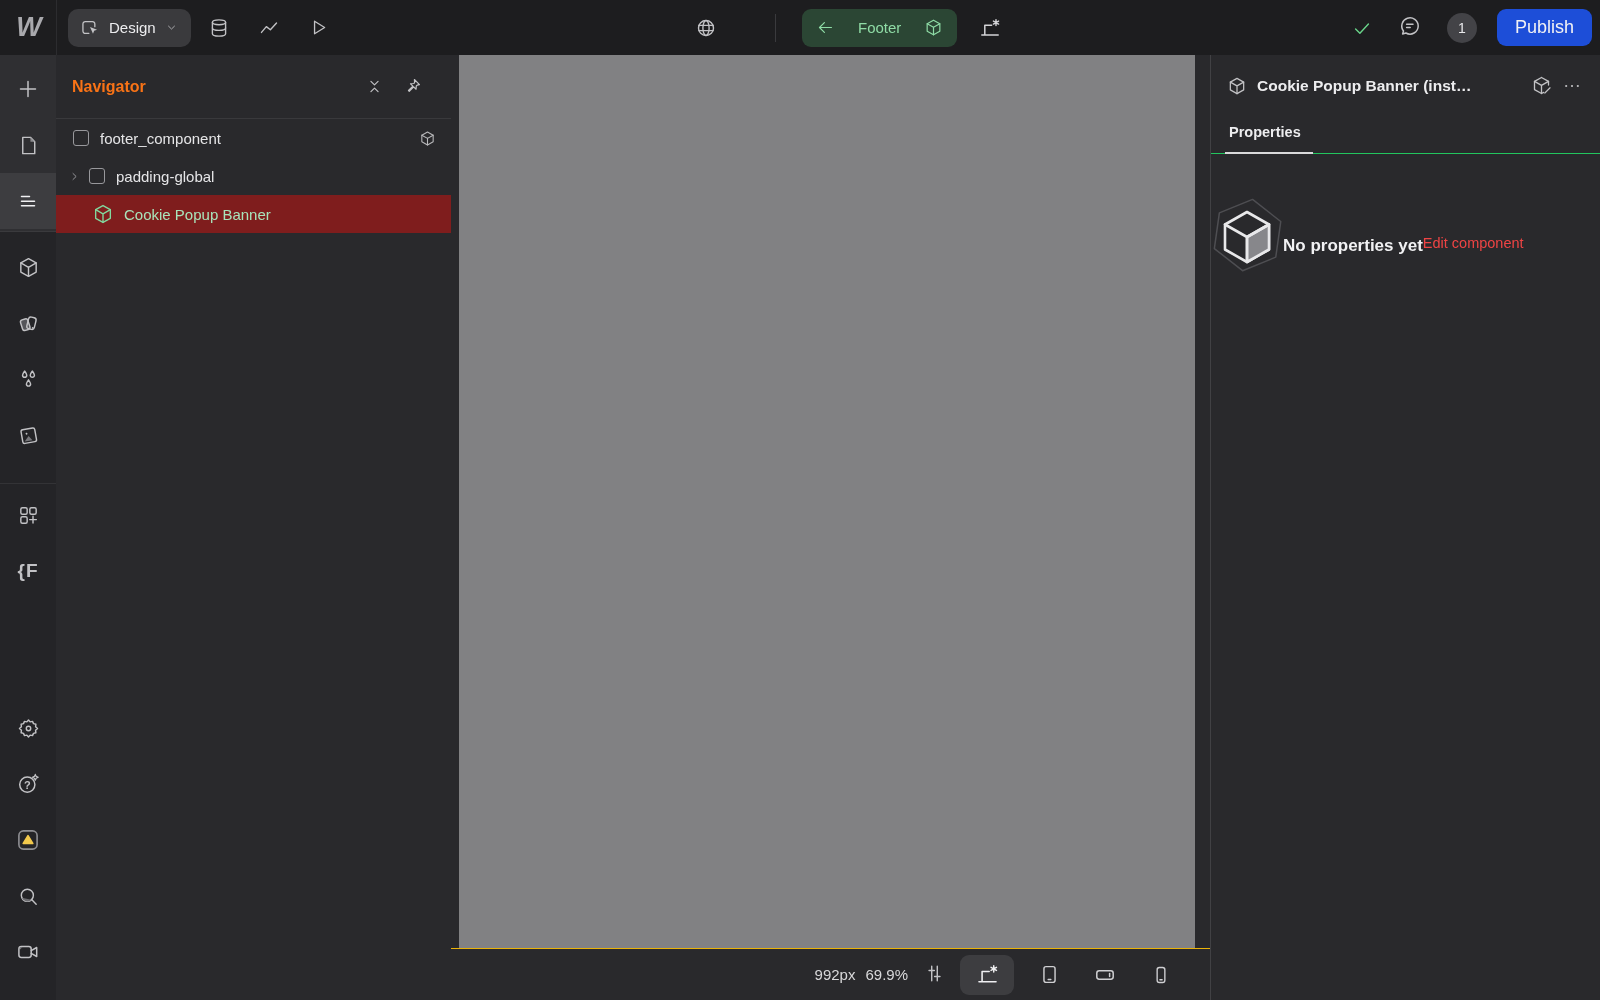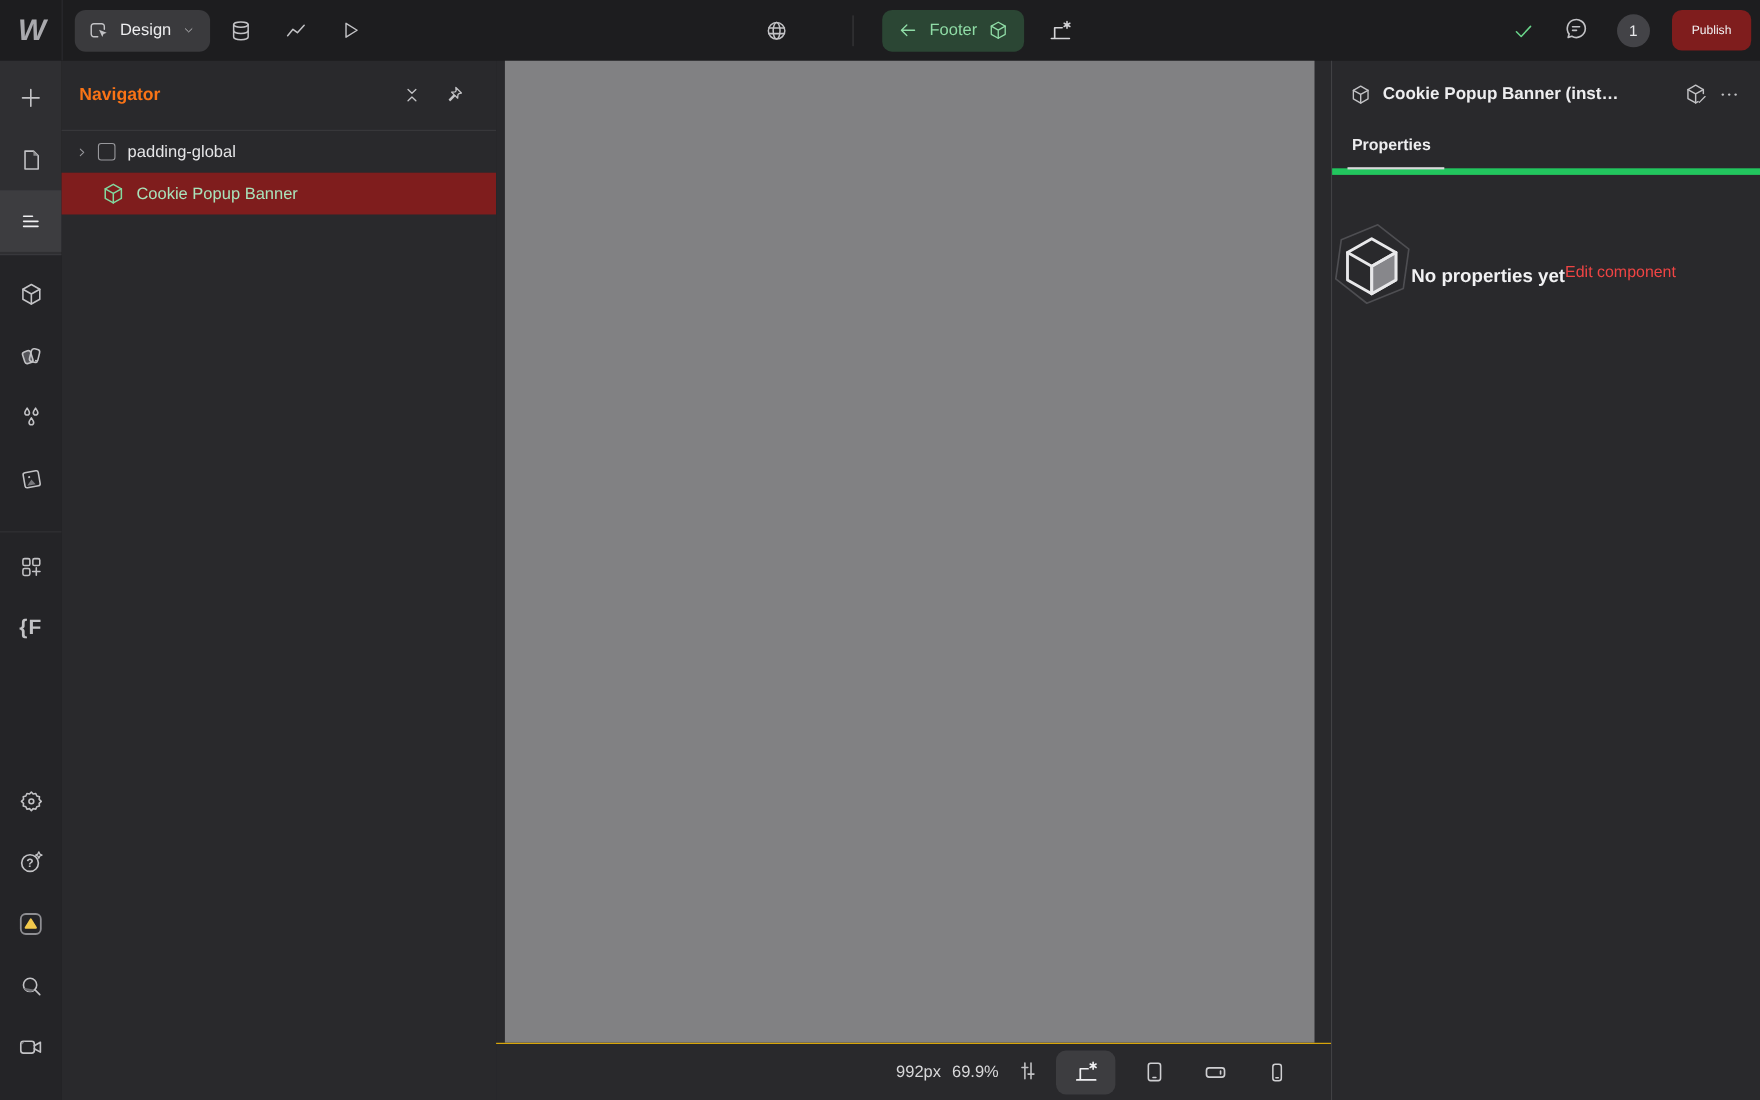--- a/index.html
+++ b/index.html
@@ -15,28 +15,28 @@
   .tb-left { position:absolute; left:0; top:0; height:55px; display:flex; align-items:center; }
   .logo-btn { width:56px; height:55px; display:flex; align-items:center; justify-content:center; }
   .logo-glyph { font-weight:bold; font-style:italic; font-size:27px; color:#a9a9ad; letter-spacing:-2px; }
   .tb-sep { width:1px; height:55px; background:#2c2c2f; }
   .design-btn { margin-left:11px; height:38px; padding:0 13px 0 11px; border-radius:10px; background:#3a3a3d;
     display:flex; align-items:center; gap:9px; color:#ededef; font-size:15px; }
   .tb-icon-btn { width:44px; height:44px; display:flex; align-items:center; justify-content:center; margin-left:6px; }
   .tb-center { position:absolute; left:684px; top:0; height:55px; display:flex; align-items:center; }
   .tb-center .tb-sep { height:28px; margin-left:47px; background:#3a3a3d; }
   .footer-btn { margin-left:26px; height:38px; padding:0 14px; border-radius:9px; background:#2b4634;
-    display:flex; align-items:center; gap:10px; color:#8fdca6; font-size:15px; }
+    display:flex; align-items:center; gap:23px; color:#8fdca6; font-size:15px; }
   .bp-add-btn { margin-left:15px; width:36px; height:44px; display:flex; align-items:center; justify-content:center; color:#d4d4d7; }
   .tb-right { position:absolute; right:8px; top:0; height:55px; display:flex; align-items:center; }
   .check-ic { color:#69d58a; margin-right:25px; }
   .comment-btn { margin-right:25px; }
   .avatar-badge { width:30px; height:30px; border-radius:50%; background:#434347; color:#e9e9eb; font-size:14px;
     display:flex; align-items:center; justify-content:center; margin-right:20px; }
-  .publish-btn { height:37px; padding:0 18px; border-radius:9px; background:#7f1d1d; color:#f2f2f4; font-size:11px; }
+  .publish-btn { height:37px; padding:0 18px; border-radius:9px; background:#1d4ed8; color:#f2f2f4; font-size:18px; }
 
   
   .toolbar { position:absolute; left:0; top:55px; bottom:0; width:56px; background:#242427; }
   .toolbar .top-zone { position:absolute; left:0; top:0; width:56px; height:177px; background:#2f2f32; border-bottom:1px solid #3a3a3d; }
   .tool-btn { width:56px; height:56px; display:flex; align-items:center; justify-content:center; color:#c2c2c5; }
   .tg { position:absolute; left:0; width:56px; display:flex; flex-direction:column; }
   .tg-top { top:6px; }
   .tool-btn.selected { background:#3d3d40; }
   .tg-mid { top:184px; }
   .tg-apps { top:428px; border-top:1px solid #333336; padding-top:3px; }
@@ -68,21 +68,21 @@
   .zoom-text { color:#d8d8da; font-size:15px; margin-left:10px; }
   .sliders-btn { margin-left:15px; color:#d0d0d3; }
   .bp-btn { width:42px; height:40px; display:flex; align-items:center; justify-content:center; color:#cfcfd2; margin-left:14px; border-radius:9px; }
   .bp-btn.selected { background:#3d3d40; width:54px; color:#f0f0f2; }
 
   
   .props-panel { position:absolute; right:0; top:55px; bottom:0; width:390px; background:#29292c; border-left:1px solid #414144; }
   .props-header { margin:20px 18px 0 16px; display:flex; align-items:center; gap:10px; }
   .props-title { flex:1; font-size:15.5px; font-weight:bold; color:#ededef; white-space:nowrap; overflow:hidden; }
   .ph-btn { color:#c2c2c5; flex:none; }
-  .props-tabs { margin-top:27px; padding:0 16px; border-bottom:6px solid #22c55e; }
+  .props-tabs { margin-top:27px; padding:0 16px; border-bottom:1px solid #22c55e; }
   .tab { display:inline-block; position:relative; padding:0 2px 13px; color:#ededef; font-size:14.5px; font-weight:bold; }
   .tab::after { content:""; position:absolute; left:-2px; right:-10px; bottom:-1px; height:2px; background:#d9d9db; }
   .empty-state { margin-top:41px; display:flex; align-items:center; text-align:center; }
   .empty-title { margin-top:14px; color:#f1f1f3; font-size:17px; font-weight:bold; }
   .empty-desc { margin-top:12px; color:#9a9a9f; font-size:14.5px; line-height:1.8; max-width:310px; }
   .empty-link { margin-top:7px; color:#ef4444; font-size:14.5px; }
 </style>
 </head>
 <body>
 
@@ -336,20 +336,30 @@
     <button class="nav-hbtn">
       <span class="ic">
         <svg width="19" height="19" viewBox="0 0 24 24" stroke-width="1.4">
             <path d="M14.4 3.2l6.4 6.4-2.9.7-1.1 1.1-.3 4.1-3-3-5.6 5.6-1-1 5.6-5.6-3-3 4.1-.3 1.1-1.1z"></path>
           </svg>
       </span>
     </button>
   </div>
 
   <div class="nav-tree">
+    <div class="tree-row row-0">
+      <span class="checkbox"></span>
+      <span class="lbl">footer_component</span>
+      <span class="ic trail">
+        <svg width="17" height="17" viewBox="0 0 24 24">
+            <path d="M12 2.8 20 7.3v9.4L12 21.2 4 16.7V7.3z"></path>
+            <path d="M4 7.3 12 11.8l8-4.5M12 11.8v9.4"></path>
+          </svg>
+      </span>
+    </div>
     <div class="tree-row row-1">
       <span class="ic chev">
         <svg width="15" height="15" viewBox="0 0 24 24" stroke-width="1.8">
             <path d="M9.6 7.2l5 4.8-5 4.8"></path>
           </svg>
       </span>
       <span class="checkbox"></span>
       <span class="lbl">padding-global</span>
     </div>
     <div class="tree-row row-2">

